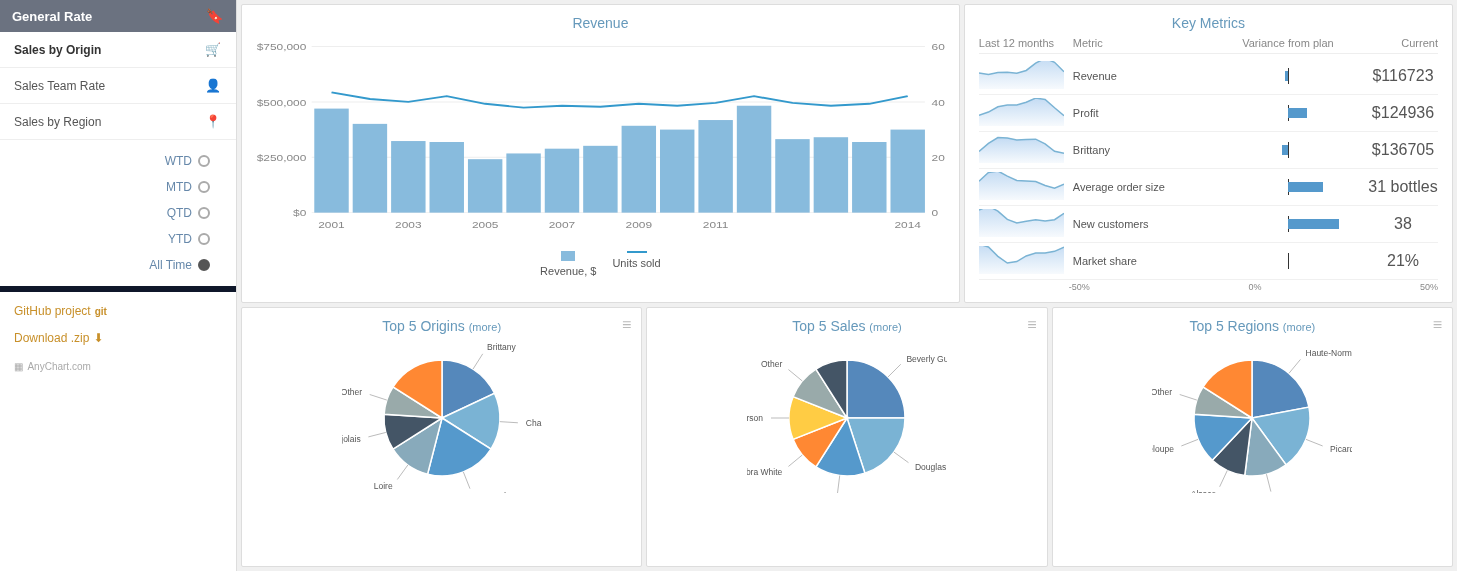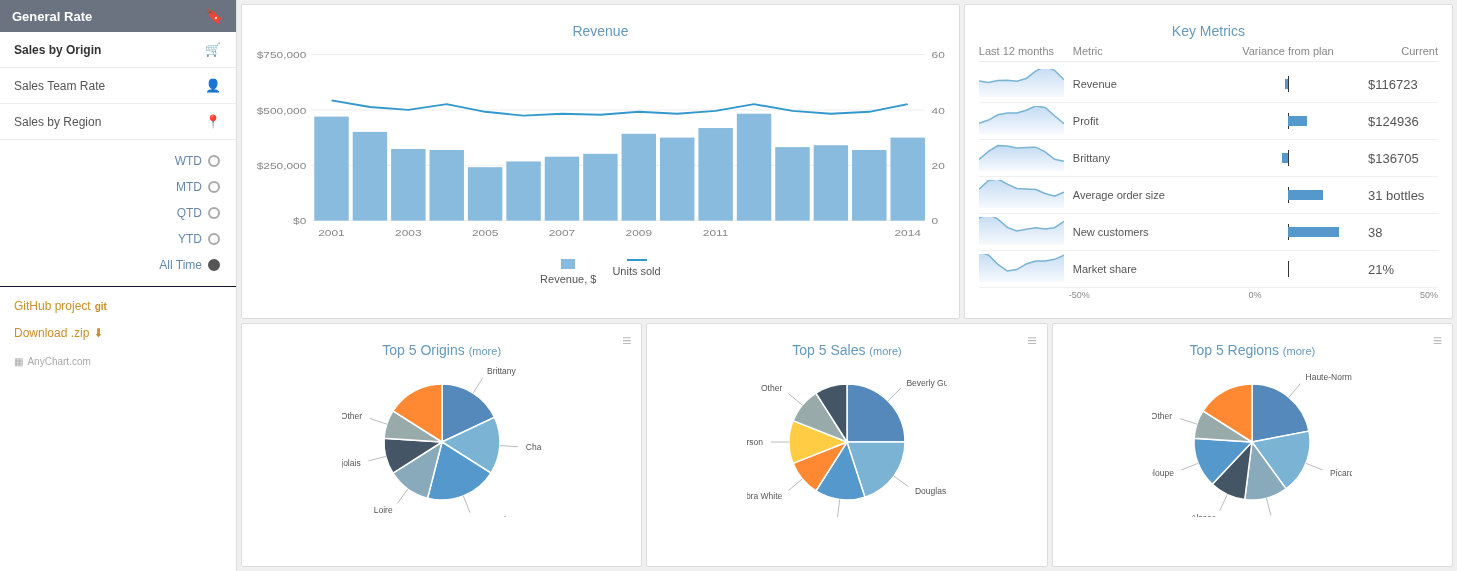--- a/index.html
+++ b/index.html
@@ -32,22 +32,22 @@
       align-items: center;
       justify-content: space-between;
       cursor: pointer;
     }
     .sidebar-nav-item.active {
       color: #333;
       font-weight: bold;
     }
     .nav-icon { color: #aaa; font-size: 13px; }
     .sidebar-section {
-      padding: 8px 2px;
-      border-bottom: 1px solid #0f172a;
+      padding: 8px 12px;
+      border-bottom: 6px solid #0f172a;
     }
     .sidebar-radio-item {
       padding: 6px 14px;
       display: flex;
       align-items: center;
       justify-content: flex-end;
       color: #6688aa;
       gap: 6px;
       cursor: pointer;
     }
@@ -102,21 +102,21 @@
       display: flex;
       gap: 4px;
       flex: 1;
     }
 
     
     .card {
       background: #fff;
       border: 1px solid #ddd;
       border-radius: 2px;
-      padding: 18px 14px;
+      padding: 10px 14px;
       position: relative;
     }
     .chart-title {
       text-align: center;
       color: #6699bb;
       font-size: 14px;
       margin-bottom: 6px;
     }
     .card-menu-icon {
       position: absolute;
@@ -192,21 +192,21 @@
       top: 0; bottom: 0;
       left: 0;
       background: #5599cc;
     }
     .metric-bar-neg {
       position: absolute;
       top: 0; bottom: 0;
       right: 0;
       background: #5599cc;
     }
-    .metric-value { width: 70px; text-align: left; font-size: 13px; color: #555; }
+    .metric-value { width: 70px; text-align: center; font-size: 16px; color: #555; }
     .axis-labels {
       display: flex;
       justify-content: space-between;
       font-size: 9px;
       color: #888;
       padding: 0 0 0 90px;
       margin-top: 2px;
     }
 
     

